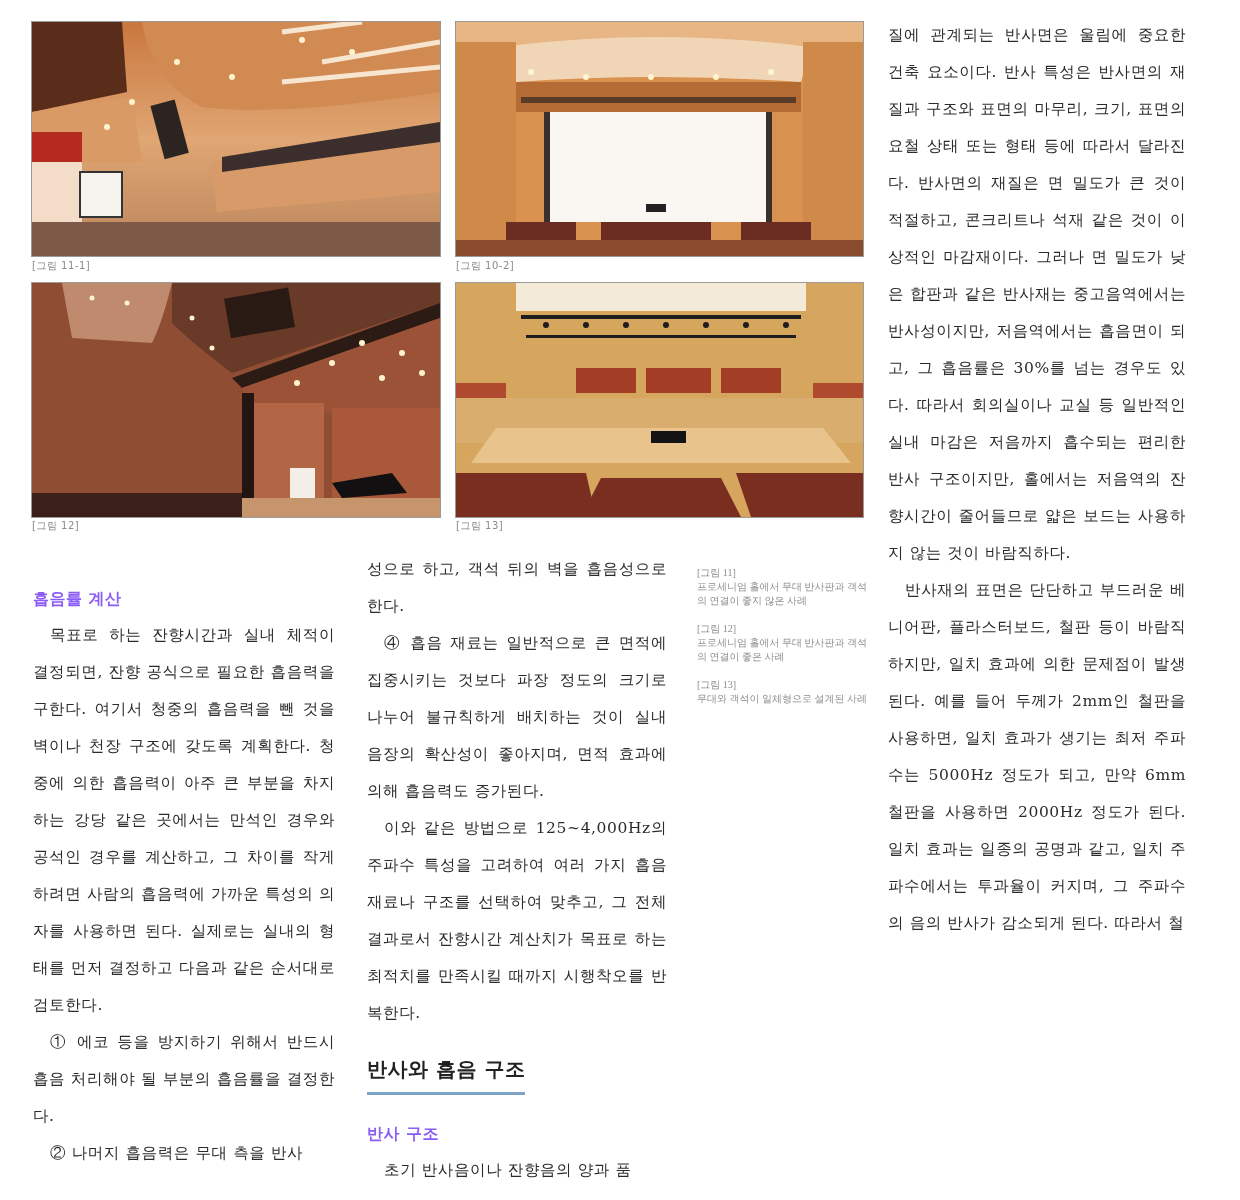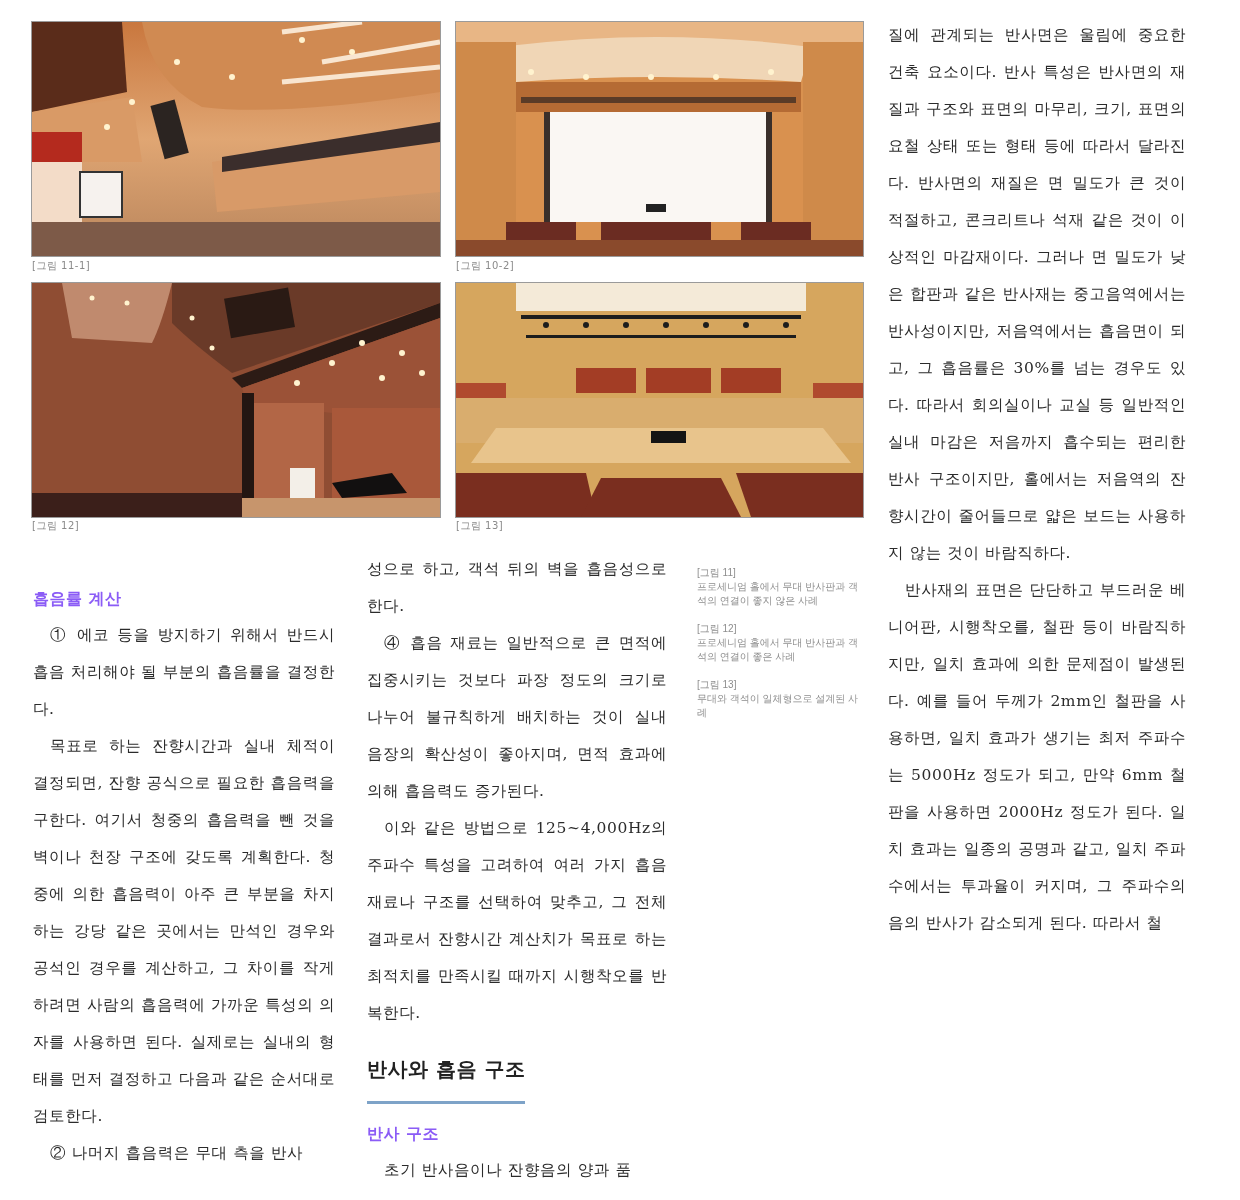--- a/index.html
+++ b/index.html
@@ -13,24 +13,24 @@
   .col { position: absolute; font-size: 15.5px; line-height: 37px; letter-spacing: 0.6px;
          text-align: justify; color: #2b2b2b; }
   .col p { margin: 0; }
   .ind { text-indent: 1.1em; }
   .gap { height: 29px; }
 
   .h3 { font-family: "DejaVu Sans", "Liberation Sans", sans-serif; font-weight: bold;
         font-size: 16px; color: #8b5cf6; letter-spacing: 0.5px; }
   .h2 { position: absolute; font-family: "DejaVu Sans", "Liberation Sans", sans-serif;
         font-weight: bold; font-size: 20px; color: #222; letter-spacing: 0.5px;
-        padding-bottom: 18px; border-bottom: 3px solid #7ea3c8; }
+        padding-bottom: 9px; border-bottom: 3px solid #7ea3c8; }
 
   .side-caps { position: absolute; left: 697px; top: 566px; width: 170px;
-               font-family: Liberation Sans, sans-serif;
+               font-family: Liberation Serif, serif;
                font-size: 10px; line-height: 14px; color: #8d8d8d; }
   .side-caps .item { margin-bottom: 14px; }
 </style>
 </head>
 <body>
 
 <div class="photo" style="left:31px;top:21px;width:408px;height:234px;">
   <svg width="408" height="234" viewBox="0 0 408 234">
     <defs>
       <linearGradient id="a1" x1="0" y1="0" x2="0" y2="1">
@@ -148,22 +148,22 @@
     <path d="M0,190 L130,190 L140,234 L0,234 Z" fill="#7a2e1f"></path>
     <path d="M145,195 L265,195 L285,234 L125,234 Z" fill="#7a2e1f"></path>
     <path d="M280,190 L407,190 L407,234 L295,234 Z" fill="#7a2e1f"></path>
   </svg>
 </div>
 <div class="cap" style="left:456px;top:519px;">[그림 13]</div>
 
 <div class="col" style="left:33px;top:551px;width:302px;">
   <div class="gap"></div>
   <p class="h3">흡음률 계산</p>
+  <p class="ind">목표로 하는 잔향시간과 실내 체적이 결정되면, 잔향 공식으로 필요한 흡음력을 구한다. 여기서 청중의 흡음력을 뺀 것을 벽이나 천장 구조에 갖도록 계획한다. 청중에 의한 흡음력이 아주 큰 부분을 차지하는 강당 같은 곳에서는 만석인 경우와 공석인 경우를 계산하고, 그 차이를 작게 하려면 사람의 흡음력에 가까운 특성의 의자를 사용하면 된다. 실제로는 실내의 형태를 먼저 결정하고 다음과 같은 순서대로 검토한다.</p>
   <p class="ind">① 에코 등을 방지하기 위해서 반드시 흡음 처리해야 될 부분의 흡음률을 결정한다.</p>
-  <p class="ind">목표로 하는 잔향시간과 실내 체적이 결정되면, 잔향 공식으로 필요한 흡음력을 구한다. 여기서 청중의 흡음력을 뺀 것을 벽이나 천장 구조에 갖도록 계획한다. 청중에 의한 흡음력이 아주 큰 부분을 차지하는 강당 같은 곳에서는 만석인 경우와 공석인 경우를 계산하고, 그 차이를 작게 하려면 사람의 흡음력에 가까운 특성의 의자를 사용하면 된다. 실제로는 실내의 형태를 먼저 결정하고 다음과 같은 순서대로 검토한다.</p>
   <p class="ind">② 나머지 흡음력은 무대 측을 반사</p>
 </div>
 
 <div class="col" style="left:367px;top:551px;width:300px;">
   <p>성으로 하고, 객석 뒤의 벽을 흡음성으로 한다.</p>
   <p class="ind">④ 흡음 재료는 일반적으로 큰 면적에 집중시키는 것보다 파장 정도의 크기로 나누어 불규칙하게 배치하는 것이 실내 음장의 확산성이 좋아지며, 면적 효과에 의해 흡음력도 증가된다.</p>
   <p class="ind">이와 같은 방법으로 125~4,000Hz의 주파수 특성을 고려하여 여러 가지 흡음 재료나 구조를 선택하여 맞추고, 그 전체 결과로서 잔향시간 계산치가 목표로 하는 최적치를 만족시킬 때까지 시행착오를 반복한다.</p>
 </div>
 
 <div class="h2" style="left:367px;top:1056px;">반사와 흡음 구조</div>
@@ -183,14 +183,14 @@
     <div>프로세니엄 홀에서 무대 반사판과 객석의 연결이 좋은 사례</div>
   </div>
   <div class="item">
     <div>[그림 13]</div>
     <div>무대와 객석이 일체형으로 설계된 사례</div>
   </div>
 </div>
 
 <div class="col" style="left:888px;top:17px;width:298px;">
   <p>질에 관계되는 반사면은 울림에 중요한 건축 요소이다. 반사 특성은 반사면의 재질과 구조와 표면의 마무리, 크기, 표면의 요철 상태 또는 형태 등에 따라서 달라진다. 반사면의 재질은 면 밀도가 큰 것이 적절하고, 콘크리트나 석재 같은 것이 이상적인 마감재이다. 그러나 면 밀도가 낮은 합판과 같은 반사재는 중고음역에서는 반사성이지만, 저음역에서는 흡음면이 되고, 그 흡음률은 30%를 넘는 경우도 있다. 따라서 회의실이나 교실 등 일반적인 실내 마감은 저음까지 흡수되는 편리한 반사 구조이지만, 홀에서는 저음역의 잔향시간이 줄어들므로 얇은 보드는 사용하지 않는 것이 바람직하다.</p>
-  <p class="ind">반사재의 표면은 단단하고 부드러운 베니어판, 시행착오를, 철판 등이 바람직하지만, 일치 효과에 의한 문제점이 발생된다. 예를 들어 두께가 2mm인 철판을 사용하면, 일치 효과가 생기는 최저 주파수는 5000Hz 정도가 되고, 만약 6mm 철판을 사용하면 2000Hz 정도가 된다. 일치 효과는 일종의 공명과 같고, 일치 주파수에서는 투과율이 커지며, 그 주파수의 음의 반사가 감소되게 된다. 따라서 철</p>
+  <p class="ind">반사재의 표면은 단단하고 부드러운 베니어판, 플라스터보드, 철판 등이 바람직하지만, 일치 효과에 의한 문제점이 발생된다. 예를 들어 두께가 2mm인 철판을 사용하면, 일치 효과가 생기는 최저 주파수는 5000Hz 정도가 되고, 만약 6mm 철판을 사용하면 2000Hz 정도가 된다. 일치 효과는 일종의 공명과 같고, 일치 주파수에서는 투과율이 커지며, 그 주파수의 음의 반사가 감소되게 된다. 따라서 철</p>
 </div>
 
 </body></html>

